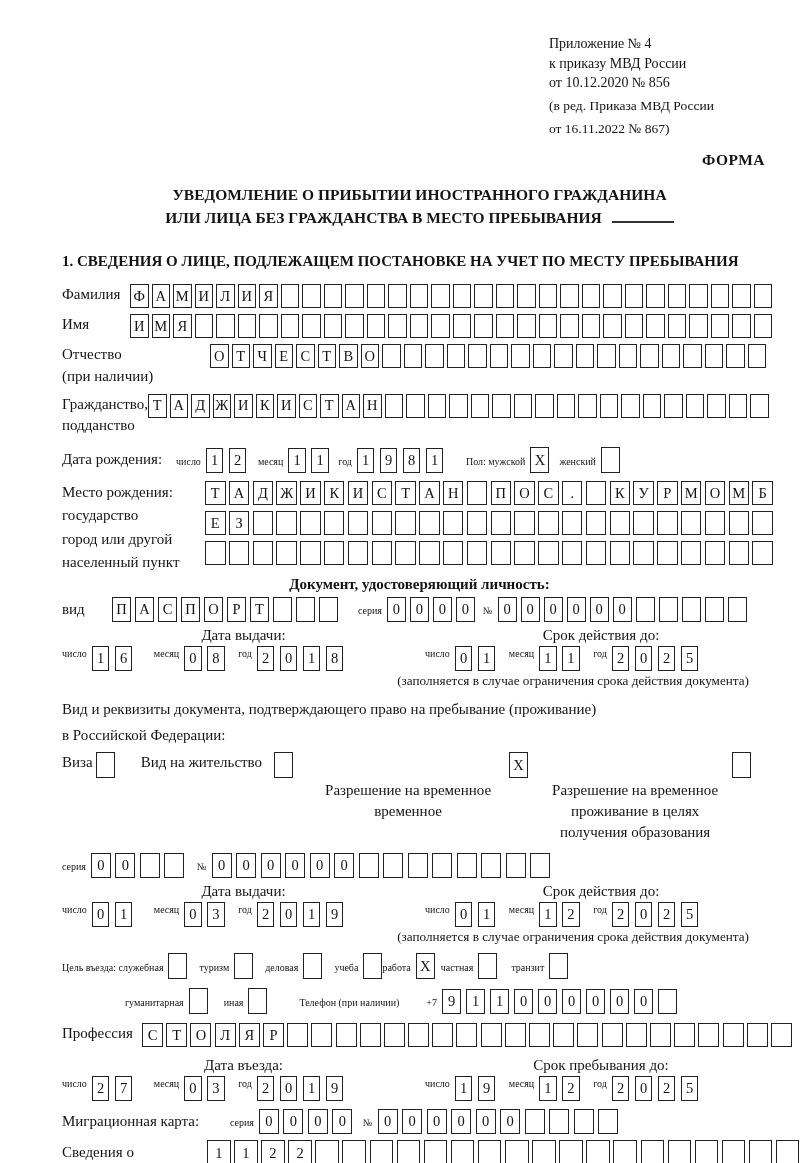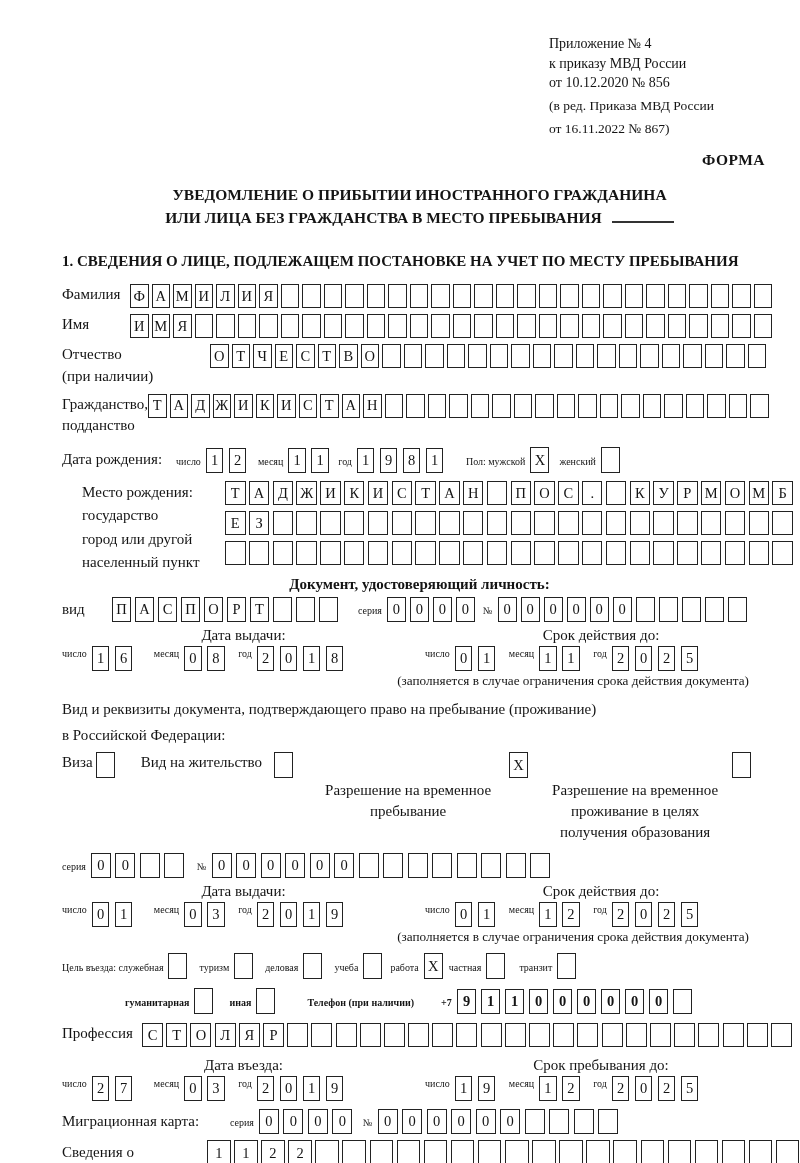--- a/index.html
+++ b/index.html
@@ -238,21 +238,21 @@
     <span class="dlabel" style="margin-left:17px;">Пол: мужской</span>
     <span class="cells cbox">
         <span class="cell">X</span>
       </span>
     <span class="dlabel" style="margin-left:10px;">женский</span>
     <span class="cells cbox">
         <span class="cell"></span>
       </span>
   </div>
 
-  <div class="row" style="margin-top:8px;margin-left:20px;">
+  <div class="row" style="margin-top:8px;">
     <div class="lbl" style="width:143px;line-height:1.55;">
       <div>Место рождения:</div>
       <div>государство</div>
       <div>город или другой</div>
       <div>населенный пункт</div>
     </div>
     <div class="stack">
       <div class="cells c24">
           <span class="cell">Т</span>
           <span class="cell">А</span>
@@ -433,21 +433,21 @@
     </div>
     <div class="chk-item" style="margin-left:26px;">
       <span class="chk-lbl" style="margin-right:12px;">Вид на жительство</span>
       <span class="cells cbox">
           <span class="cell"></span>
         </span>
     </div>
     <div class="chk-item" style="margin-left:24px;">
       <span class="chk-lbl c" style="width:182px;margin-right:10px;">
         <div>Разрешение на временное</div>
-        <div>пребывание</div>
+        <div>временное</div>
       </span>
       <span class="cells cbox">
           <span class="cell">X</span>
         </span>
     </div>
     <div class="chk-item" style="margin-left:18px;">
       <span class="chk-lbl c" style="width:178px;margin-right:8px;">
         <div>Разрешение на временное</div>
         <div>проживание в целях</div>
         <div>получения образования</div>
@@ -541,35 +541,35 @@
         <span class="cell"></span>
       </span>
     <span class="dlabel" style="margin-left:12px;">деловая</span>
     <span class="cells cbox">
         <span class="cell"></span>
       </span>
     <span class="dlabel" style="margin-left:12px;">учеба</span>
     <span class="cells cbox">
         <span class="cell"></span>
       </span>
-    <span class="dlabel" style="margin-left:8px;">работа</span>
+    <span class="dlabel" style="margin-left:0;">работа</span>
     <span class="cells cbox">
         <span class="cell">X</span>
       </span>
     <span class="dlabel" style="margin-left:6px;">частная</span>
     <span class="cells cbox">
         <span class="cell"></span>
       </span>
     <span class="dlabel" style="margin-left:14px;">транзит</span>
     <span class="cells cbox">
         <span class="cell"></span>
       </span>
   </div>
 
-  <div class="row" style="margin-top:9px;align-items:center;padding-left:63px;font-weight:bold;">
+  <div class="row" style="margin-top:9px;align-items:center;padding-left:63px;">
     <span class="dlabel">гуманитарная</span>
     <span class="cells cbox">
         <span class="cell"></span>
       </span>
     <span class="dlabel" style="margin-left:16px;">иная</span>
     <span class="cells cbox">
         <span class="cell"></span>
       </span>
     <span class="dlabel" style="margin-left:32px;">Телефон (при наличии)</span>
     <span class="dlabel" style="margin-left:22px;">+7</span>

